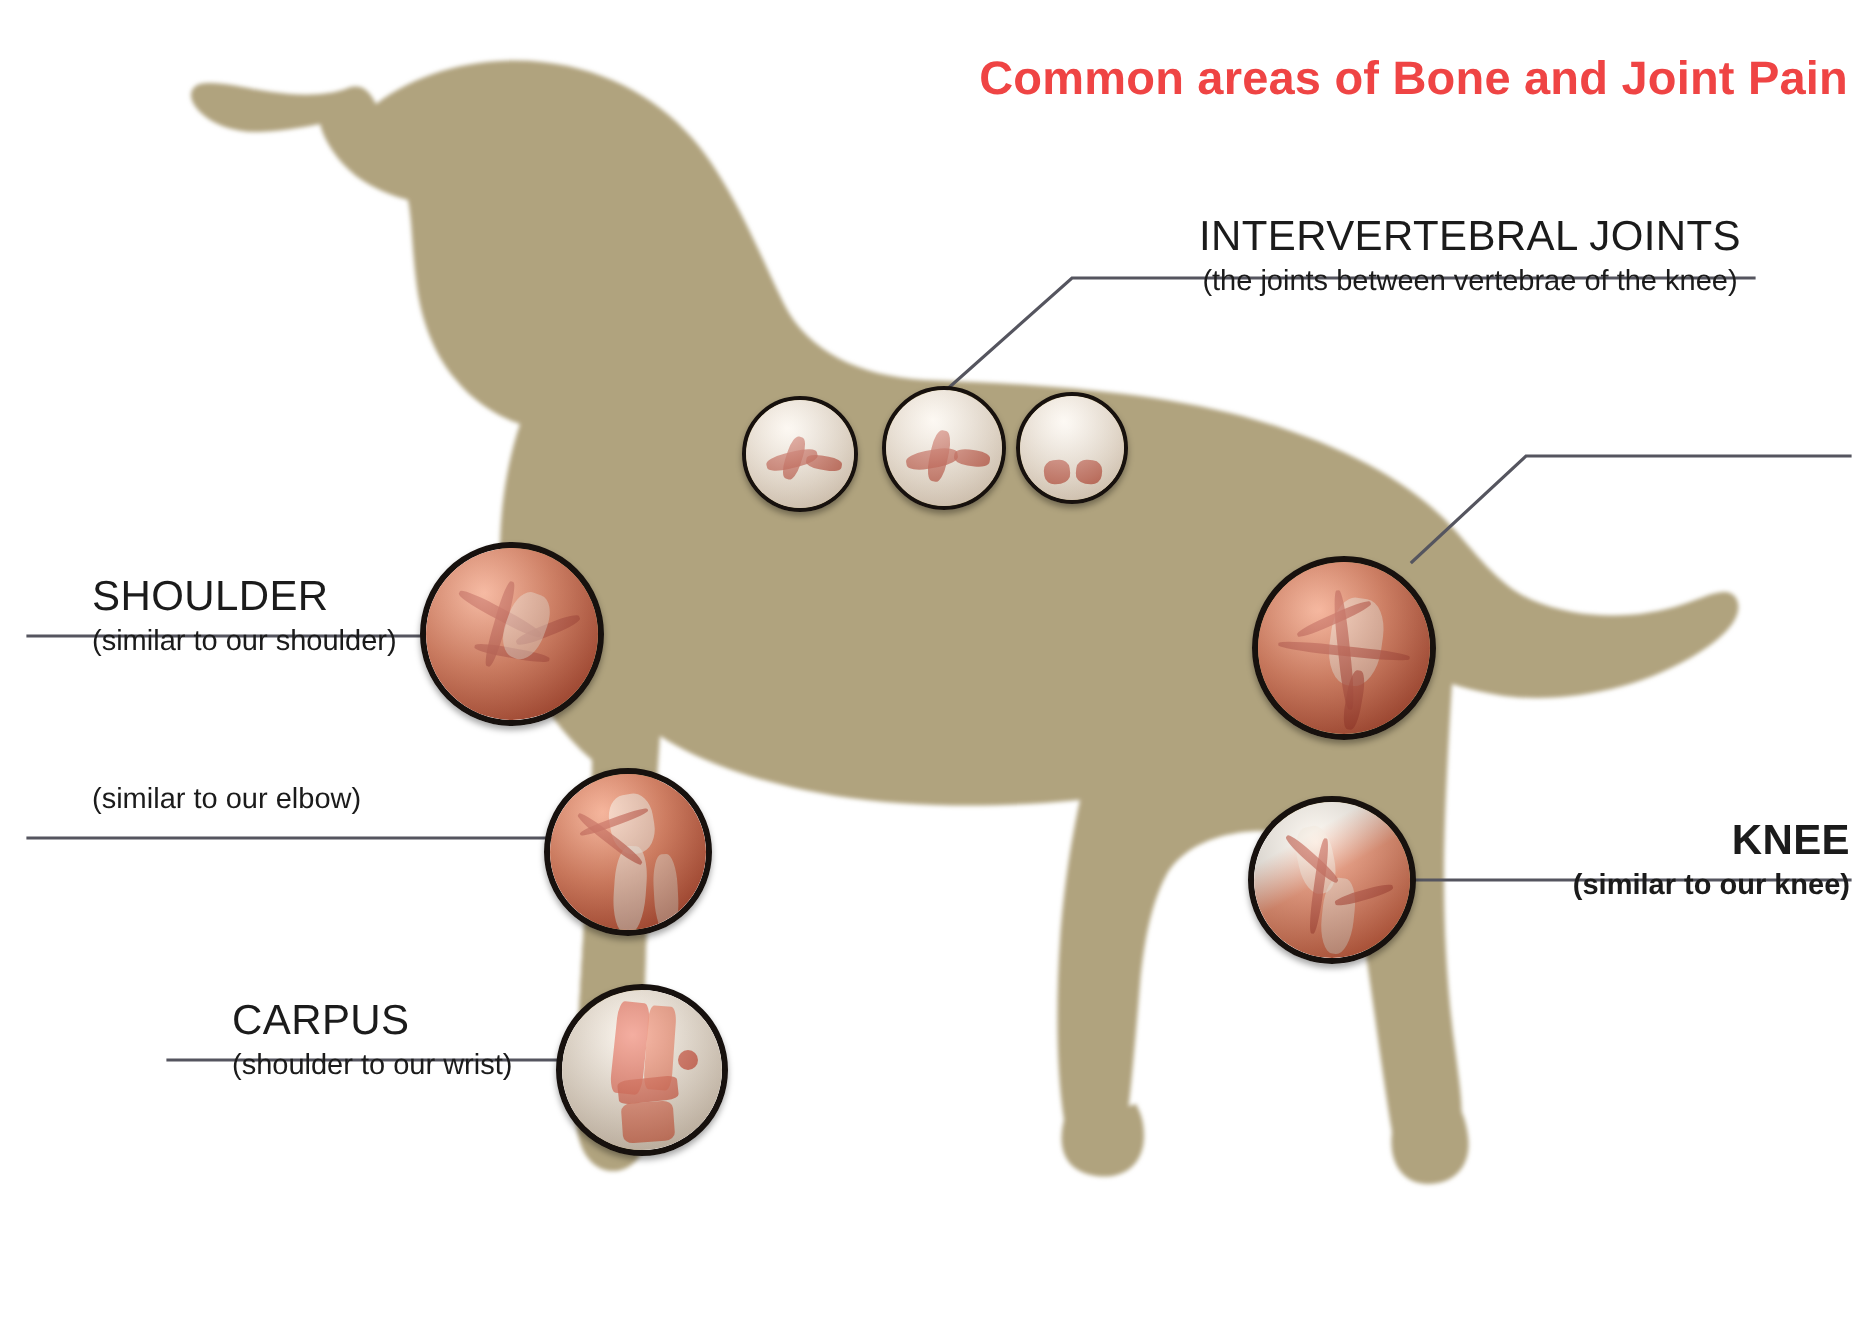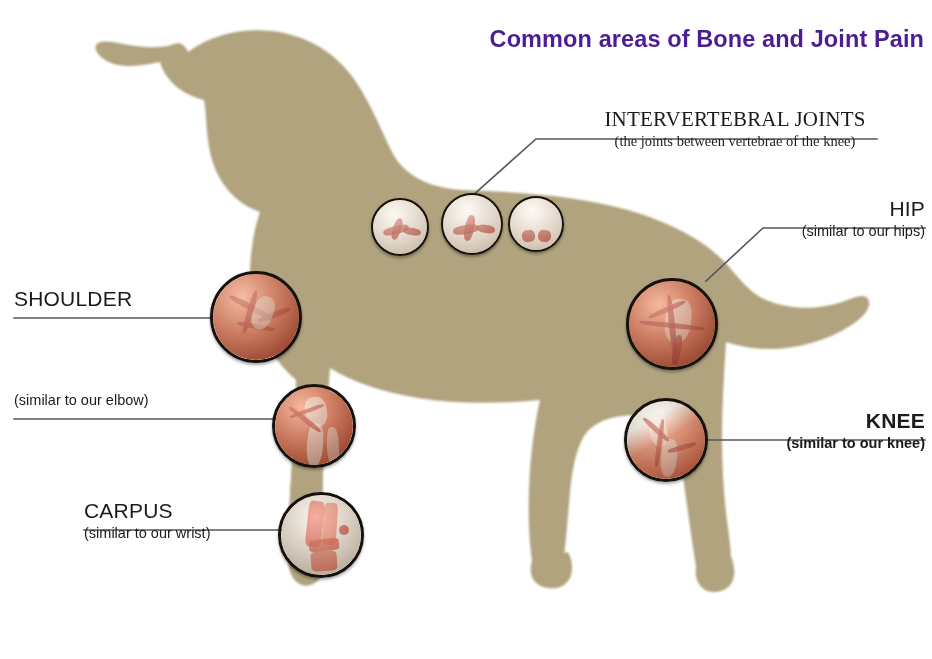--- a/index.html
+++ b/index.html
@@ -24,32 +24,32 @@
     white-space:nowrap;
     color:#1b1b1b;
   }
   .callout .sub{
     font-size:14.5px;
     line-height:1.15;
     white-space:nowrap;
     color:#1b1b1b;
     padding-top:3px;
   }
-  .callout.left{text-align:left;}
+  .callout.left{text-align:left;margin-left:32px;}
   .callout.right{text-align:right;}
-  .callout.center{text-align:center;font-family:Liberation Serif, serif;}
+  .callout.center{text-align:center;}
 
   #page-title{
     position:absolute;
     right:8px;top:26px;
     font-size:23.5px;
     font-weight:bold;
     letter-spacing:.1px;
     white-space:nowrap;
-    color:#4c1d95;
+    color:#ef4444;
     text-align:center;
   }
 
   
   .joint{
     position:absolute;
     border-radius:50%;
     overflow:hidden;
     box-sizing:border-box;
     border:3px solid #17110e;
@@ -262,36 +262,33 @@
       <div class="streak" style="left:58px;top:30px;width:10px;height:10px;background:#cf3b21;opacity:.85;"></div>
       <div class="shade" style="inset:0;background:radial-gradient(circle at 44% 28%,rgba(255,255,255,.42),rgba(0,0,0,.26) 95%);"></div>
     </div>
   </div>
 
   <div class="callout center" style="left:545px;top:108px;width:380px;">
     <div class="title">INTERVERTEBRAL JOINTS</div>
     <div class="sub">(the joints between vertebrae of the knee)</div>
   </div>
 
-  <div class="callout right" style="left:625px;top:198px;width:300px;">
-    <div class="title">HIP</div>
-    <div class="sub">(similar to our hips)</div>
-  </div>
 
   <div class="callout right" style="left:625px;top:410px;width:300px;font-weight:bold;">
     <div class="title">KNEE</div>
     <div class="sub">(similar to our knee)</div>
   </div>
 
   <div class="callout left" style="left:14px;top:288px;width:260px;">
     <div class="title">SHOULDER</div>
+    <div class="sub">(similar to our shoulder)</div>
   </div>
 
   <div class="callout left" style="left:14px;top:389px;width:260px;">
     <div class="sub">(similar to our elbow)</div>
   </div>
 
   <div class="callout left" style="left:84px;top:500px;width:260px;">
     <div class="title">CARPUS</div>
-    <div class="sub">(similar to our wrist)</div>
+    <div class="sub">(shoulder to our wrist)</div>
   </div>
 
 </div>
 
 </body></html>

